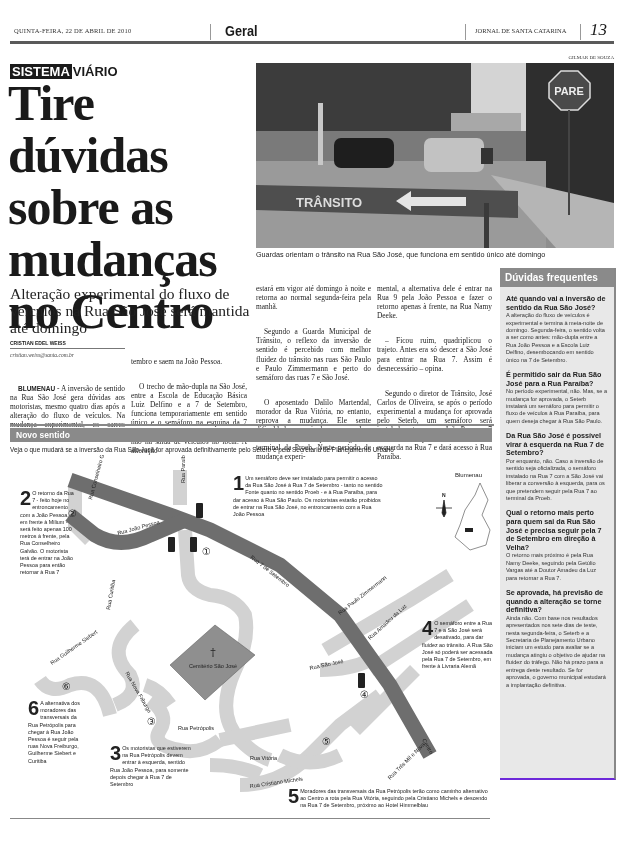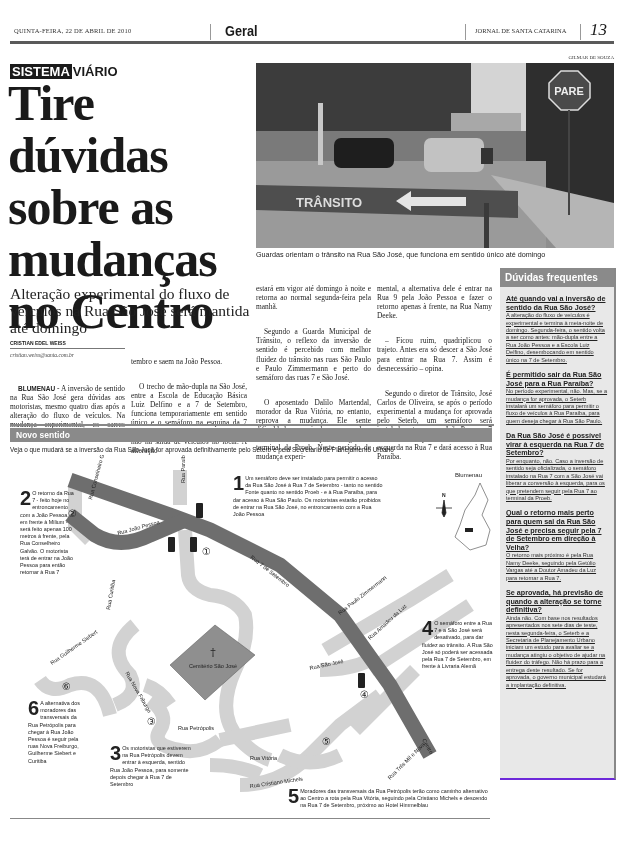--- a/index.html
+++ b/index.html
@@ -25,21 +25,21 @@
   .col p { text-indent: 8px; margin-top: 16px; }
   .col p.noind { text-indent: 0; }
   .col .lead { font-family: "Liberation Sans", sans-serif; font-weight: bold; font-size: 6.5px; }
   
   .photo { left: 256px; top: 63px; width: 358px; height: 185px; background: #6d6d6d; overflow: hidden; }
   .caption { left: 256px; top: 250px; width: 362px; font-family: "Liberation Sans", sans-serif; font-size: 7.2px; color: #222; }
   
   .side { left: 500px; top: 268px; width: 116px; height: 512px; background: #e8e8e8; border-right: 2px solid #888; border-bottom: 2px solid #6d28d9; }
   .side-title { background: #8a8a8a; color: #fff; font-family: "Liberation Sans", sans-serif; font-weight: bold; font-size: 10px; padding: 4px 5px; }
   .side-body { padding: 4px 6px; font-family: "Liberation Sans", sans-serif; color: #222; }
-  .qa { margin-top: 7px; text-decoration: underline; }
+  .qa { margin-top: 7px; }
   .qa:first-child { margin-top: 4px; }
   .qa .q { font-weight: bold; font-size: 7.2px; line-height: 8.6px; }
   .qa .a { font-size: 5.6px; line-height: 7.4px; color: #333; }
   
   .novo-bar { left: 10px; top: 428px; width: 482px; height: 14px; background: #8a8a8a; color: #fff; font-family: "Liberation Sans", sans-serif; font-weight: bold; font-size: 8.5px; padding: 2px 6px; }
   .novo-sub { left: 10px; top: 446px; font-family: "Liberation Sans", sans-serif; font-size: 6.4px; color: #222; }
   .map { left: 10px; top: 455px; width: 485px; height: 360px; }
   .note { font-family: "Liberation Sans", sans-serif; font-size: 5.4px; line-height: 7.2px; color: #222; }
   .note .num { font-weight: 900; font-size: 20px; line-height: 16px; float: left; margin-right: 1px; font-family: "Liberation Sans", sans-serif; }
   .bottom-rule { left: 10px; top: 818px; width: 480px; border-top: 1px solid #888; }

